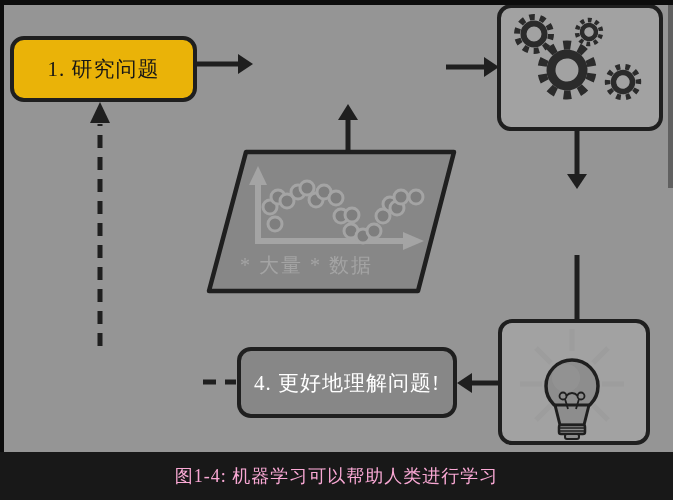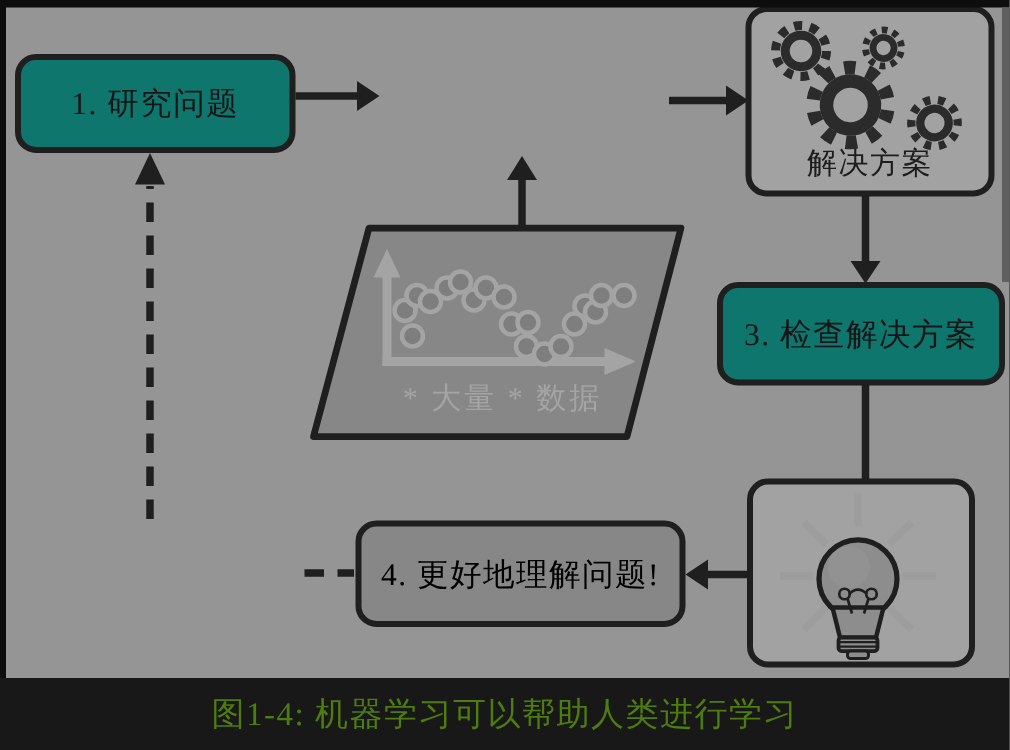--- a/index.html
+++ b/index.html
@@ -7,40 +7,40 @@
     position:relative;width:673px;height:500px;overflow:hidden;
     background:#959595;
     font-family:"Liberation Serif","DejaVu Serif",serif;
   }
   .strip-top{position:absolute;left:0;top:0;width:673px;height:5px;background:#0d0d0d;}
   .strip-left{position:absolute;left:0;top:0;width:4px;height:452px;background:#0d0d0d;}
   .strip-right{position:absolute;right:0;top:5px;width:5px;height:183px;background:#606060;}
   #connector-layer{position:absolute;left:0;top:0;width:673px;height:452px;}
   .node{
     position:absolute;box-sizing:border-box;
-    border:4px solid #1f1f1f;border-radius:14px;background:#0f766e;
+    border:4px solid #1f1f1f;border-radius:14px;background:#eab308;
     display:flex;align-items:center;justify-content:center;
     font-size:21px;color:#161616;letter-spacing:1px;text-align:center;
   }
-  .node-dark{background:#878787;color:#000000;}
+  .node-dark{background:#878787;color:#ffffff;}
   .node-dashed{background:#959595;border-style:dashed;}
   .icon-box{position:absolute;box-sizing:border-box;border:4px solid #1f1f1f;border-radius:14px;background:#a2a2a2;}
   .icon-box-label{
     position:absolute;left:0;bottom:5px;width:100%;text-align:center;
     font-size:20px;color:#1d1d1d;letter-spacing:1px;
   }
   .data-label{
-    position:absolute;left:240px;top:252px;width:190px;text-align:center;
+    position:absolute;left:240px;top:252px;width:190px;
     font-size:20px;color:#a4a4a4;letter-spacing:2px;
   }
   .caption-bar{
     position:absolute;left:0;top:452px;width:673px;height:48px;background:#181818;
     display:flex;align-items:center;justify-content:center;
   }
-  .caption-text{color:#4d7c0f;font-size:22px;letter-spacing:1px;}
+  .caption-text{color:#f9a8d4;font-size:18px;letter-spacing:1px;}
   
   .line{stroke:#1f1f1f;stroke-width:5;fill:none;}
   .line-dashed{stroke:#1f1f1f;stroke-width:5;fill:none;stroke-dasharray:13 9;}
   .head{fill:#1f1f1f;stroke:none;}
   .axis{stroke:#a4a4a4;stroke-width:6;fill:none;}
   .axis-head{fill:#a4a4a4;stroke:none;}
   .dot{fill:#7e7e7e;stroke:#a4a4a4;stroke-width:3;}
   .gear{stroke:#2b2b2b;fill:none;}
 </style>
 </head>
@@ -115,23 +115,20 @@
     </g>
   </svg>
 
   <div class="data-label">* 大量 * 数据</div>
 
   <div class="node" style="left:10px;top:36px;width:187px;height:66px;">
     <span>1. 研究问题</span>
   </div>
 
 
-  <div class="node" style="left:478px;top:188px;width:192px;height:69px;">
-    <span>3. 检查解决方案</span>
-  </div>
 
   <div class="node node-dark" style="left:237px;top:347px;width:220px;height:71px;">
     <span>4. 更好地理解问题!</span>
   </div>
 
 
   <div class="icon-box" style="left:497px;top:4px;width:166px;height:127px;">
     <svg width="158" height="96" viewBox="0 0 158 96" style="position:absolute;left:0;top:0;">
 
       <g class="gear">
@@ -147,21 +144,20 @@
       <g class="gear" transform="rotate(8 66 62)">
         <circle cx="66" cy="62" r="25" stroke-width="9" stroke-dasharray="7.5 8.2"></circle>
         <circle cx="66" cy="62" r="16" stroke-width="9"></circle>
       </g>
 
       <g class="gear" transform="rotate(-10 122 74)">
         <circle cx="122" cy="74" r="15.5" stroke-width="5.5" stroke-dasharray="4.6 5.1"></circle>
         <circle cx="122" cy="74" r="9.5" stroke-width="5.5"></circle>
       </g>
     </svg>
-    <div class="icon-box-label">解决方案</div>
   </div>
 
   <div class="icon-box" style="left:498px;top:319px;width:152px;height:126px;">
     <svg width="144" height="118" viewBox="0 0 144 118" style="position:absolute;left:0;top:0;">
 
       <g stroke="#9d9d9d" stroke-width="5">
         <line x1="70" y1="28" x2="70" y2="6"></line>
         <line x1="91" y1="40" x2="106" y2="25"></line>
         <line x1="49" y1="40" x2="34" y2="25"></line>
         <line x1="100" y1="61" x2="122" y2="61"></line>

